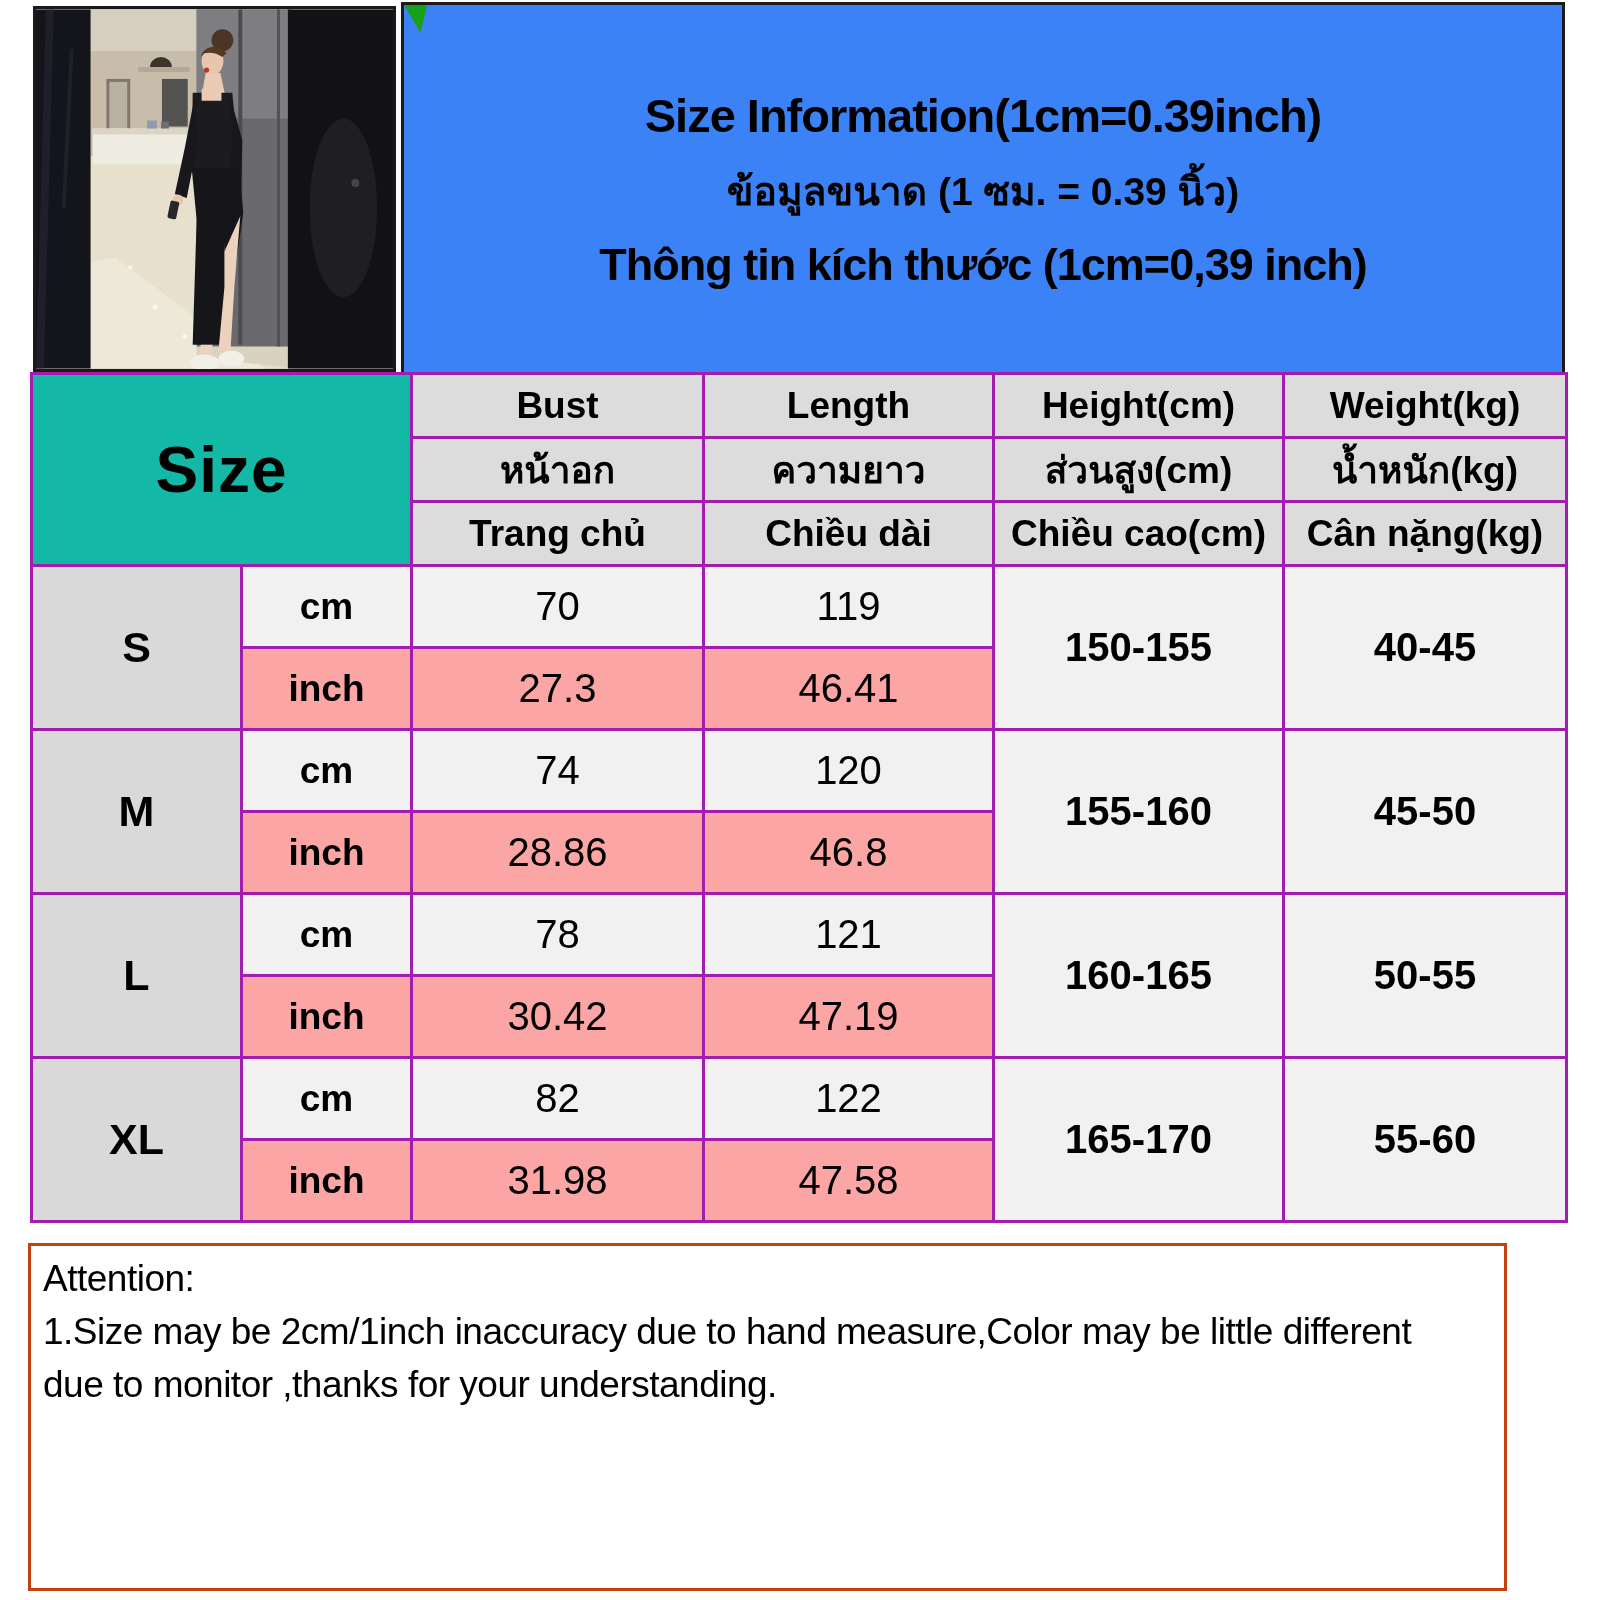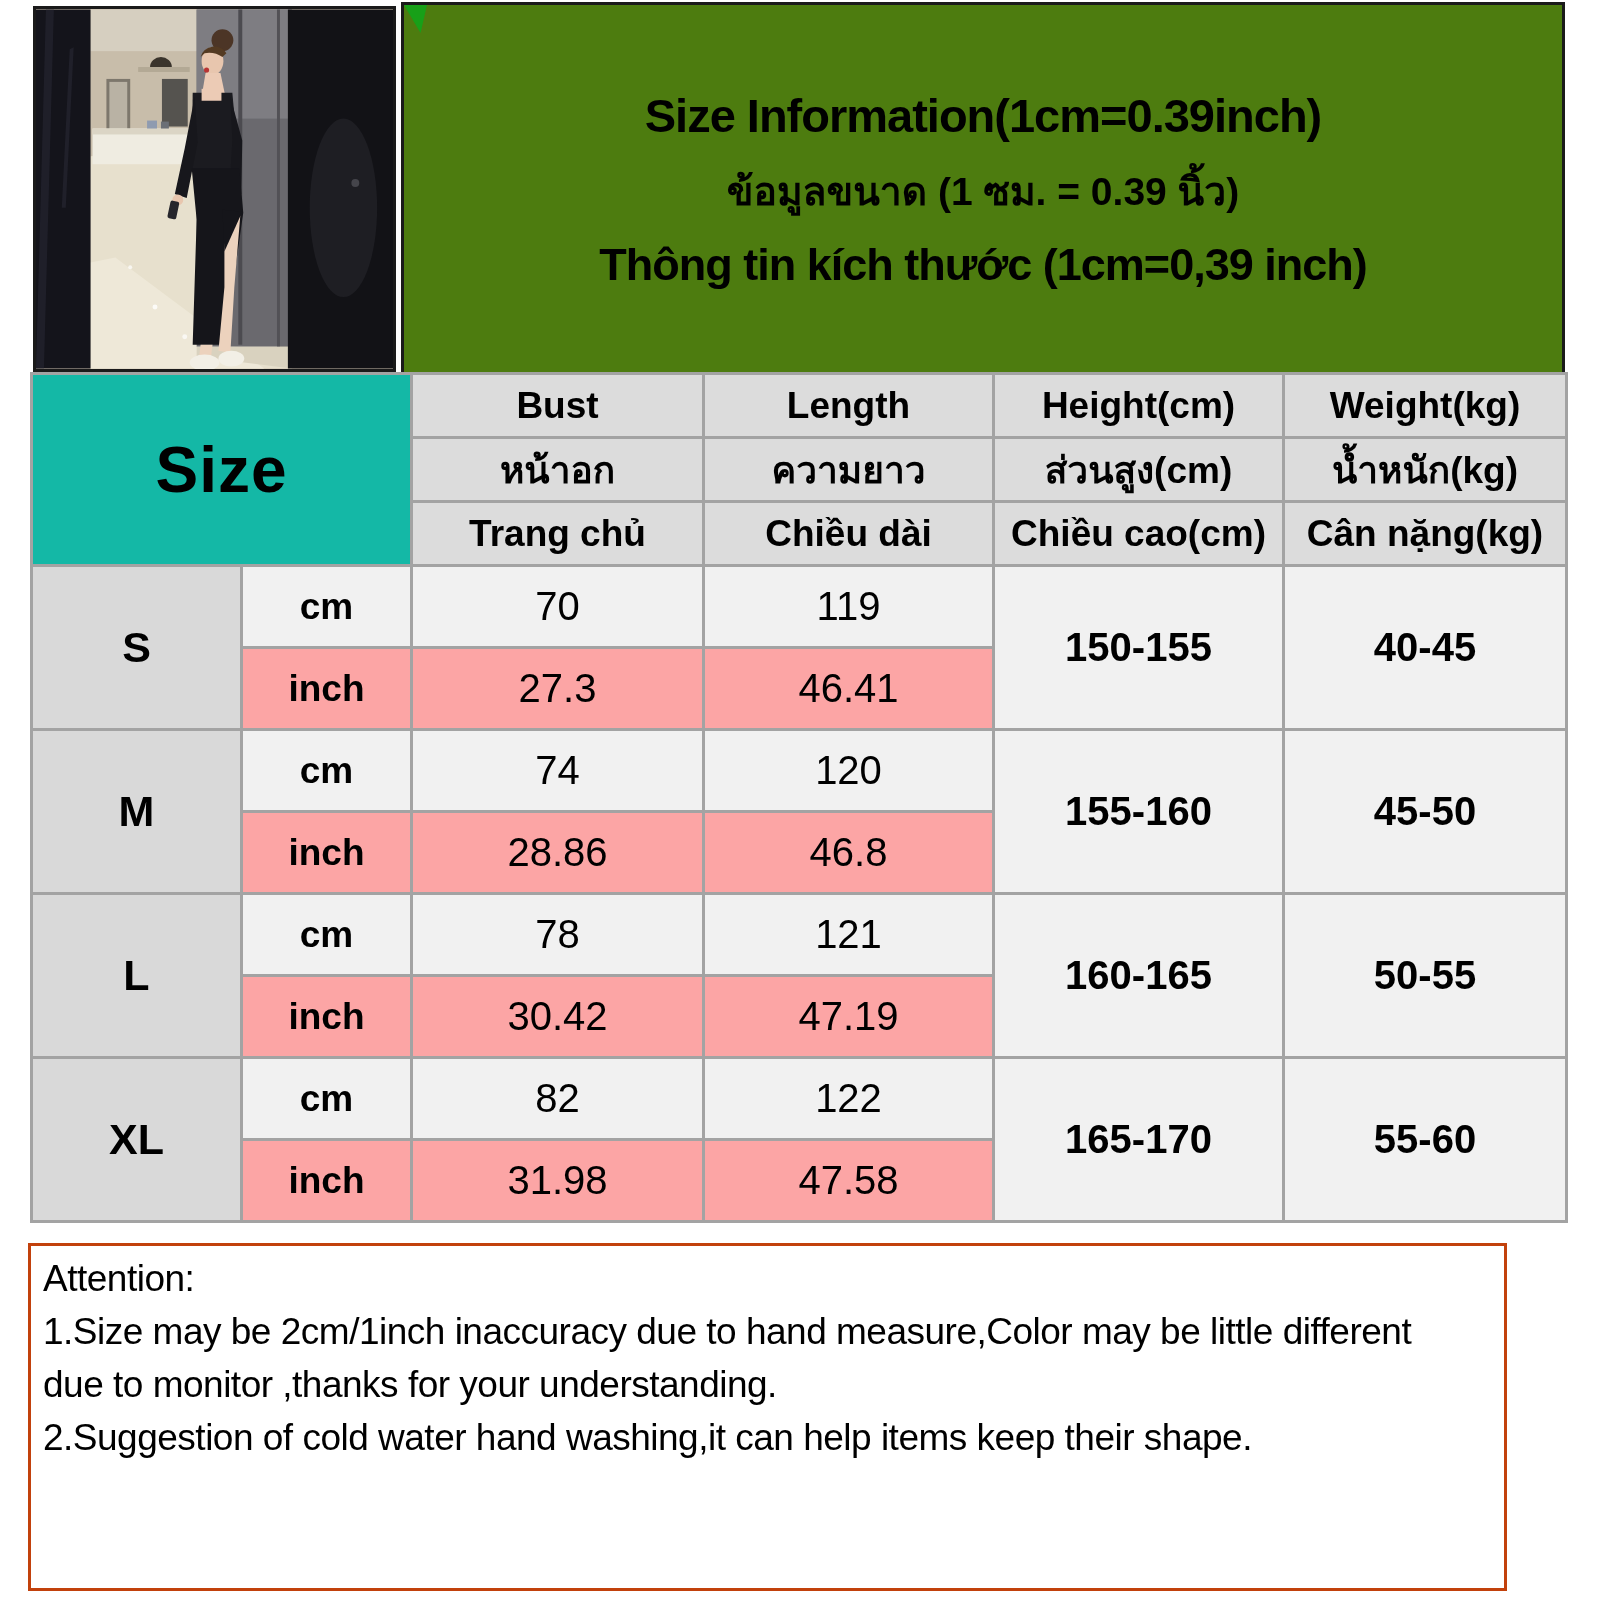--- a/index.html
+++ b/index.html
@@ -11,38 +11,38 @@
   .canvas{position:absolute;left:0;top:0;width:1600px;height:1600px;overflow:hidden;}
 
   
   .photo-box{
     position:absolute;left:33px;top:6px;width:363px;height:366px;
     border:3px solid #1a1a1a;box-sizing:border-box;background:#cdc4b2;overflow:hidden;
   }
   .photo-box svg{display:block;width:100%;height:100%;}
   .title-box{
     position:absolute;left:401px;top:2px;width:1164px;height:374px;
-    border:3px solid #1a1a1a;box-sizing:border-box;background:#4d7c0f;
+    border:3px solid #1a1a1a;box-sizing:border-box;background:#3b82f6;
     display:flex;flex-direction:column;align-items:center;justify-content:center;gap:17px;
   }
   .corner-mark{
     position:absolute;left:0;top:0;width:23px;height:28px;background:#18a018;
     clip-path:polygon(0 0,100% 0,72% 100%);
   }
   .t-en{font-size:47px;font-weight:bold;letter-spacing:-1px;}
   .t-th{font-size:39px;font-weight:bold;}
   .t-vi{font-size:45px;font-weight:bold;letter-spacing:-1px;}
 
   
   table.size-table{
     position:absolute;left:30px;top:372px;width:1535px;
     border-collapse:collapse;table-layout:fixed;text-align:center;
   }
   table.size-table td{
-    border:3px solid #a3a3a3;padding:0;vertical-align:middle;overflow:hidden;
+    border:3px solid #a21caf;padding:0;vertical-align:middle;overflow:hidden;
   }
   tr.hrow{height:64px;}
   tr.brow{height:82px;}
   td.size-head{background:#14b8a6;font-size:64px;font-weight:bold;letter-spacing:1px;}
   td.hcell{background:#dcdcdc;font-weight:bold;font-size:37px;}
   td.sz{background:#d9d9d9;font-size:43px;font-weight:bold;}
   td.unit{font-weight:bold;font-size:37px;}
   td.val{font-size:40px;}
   td.range{background:#f1f1f1;font-size:40px;font-weight:bold;}
   .cmbg{background:#f1f1f1;}
@@ -221,16 +221,15 @@
         <td class="val inbg">31.98</td>
         <td class="val inbg">47.58</td>
       </tr>
     </tbody>
   </table>
 
   <div class="attention">
     <div>Attention:</div>
     <div>1.Size may be 2cm/1inch inaccuracy due to hand measure,Color may be little different</div>
     <div>due to monitor ,thanks for your understanding.</div>
-    <div>2.Suggestion of cold water hand washing,it can help items keep their shape.</div>
   </div>
 
 </div>
 
 </body></html>

